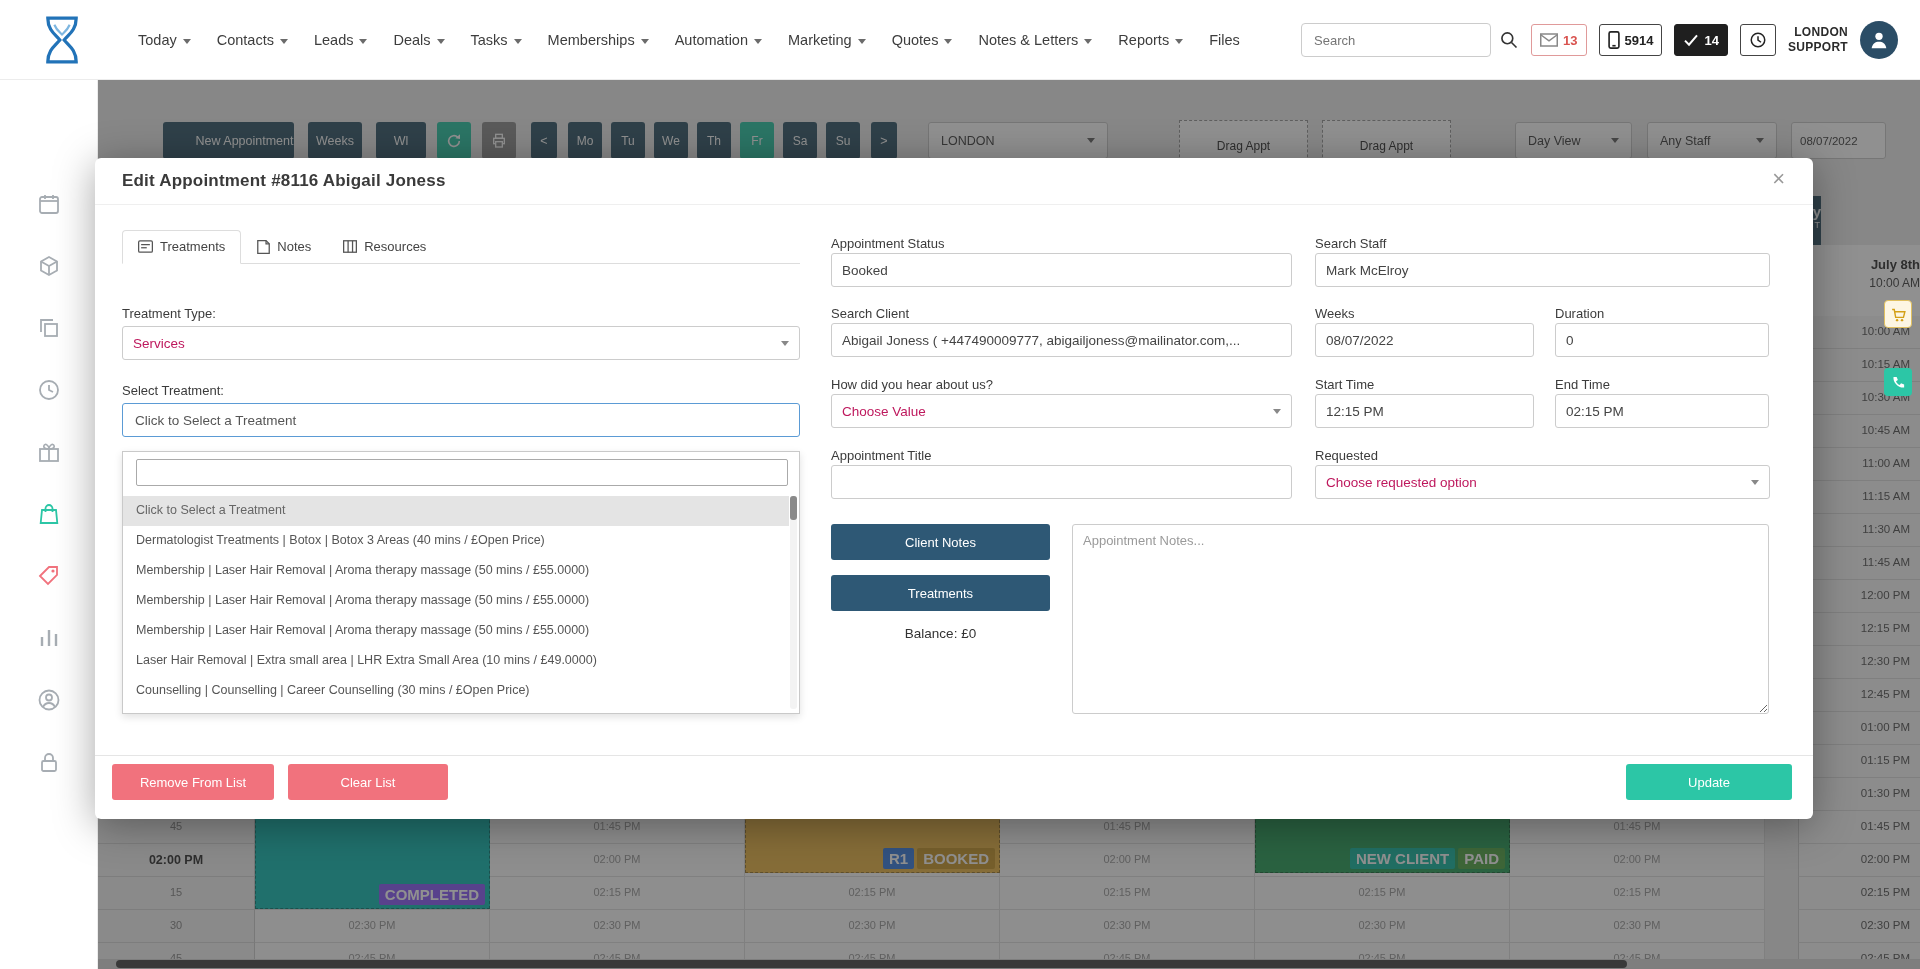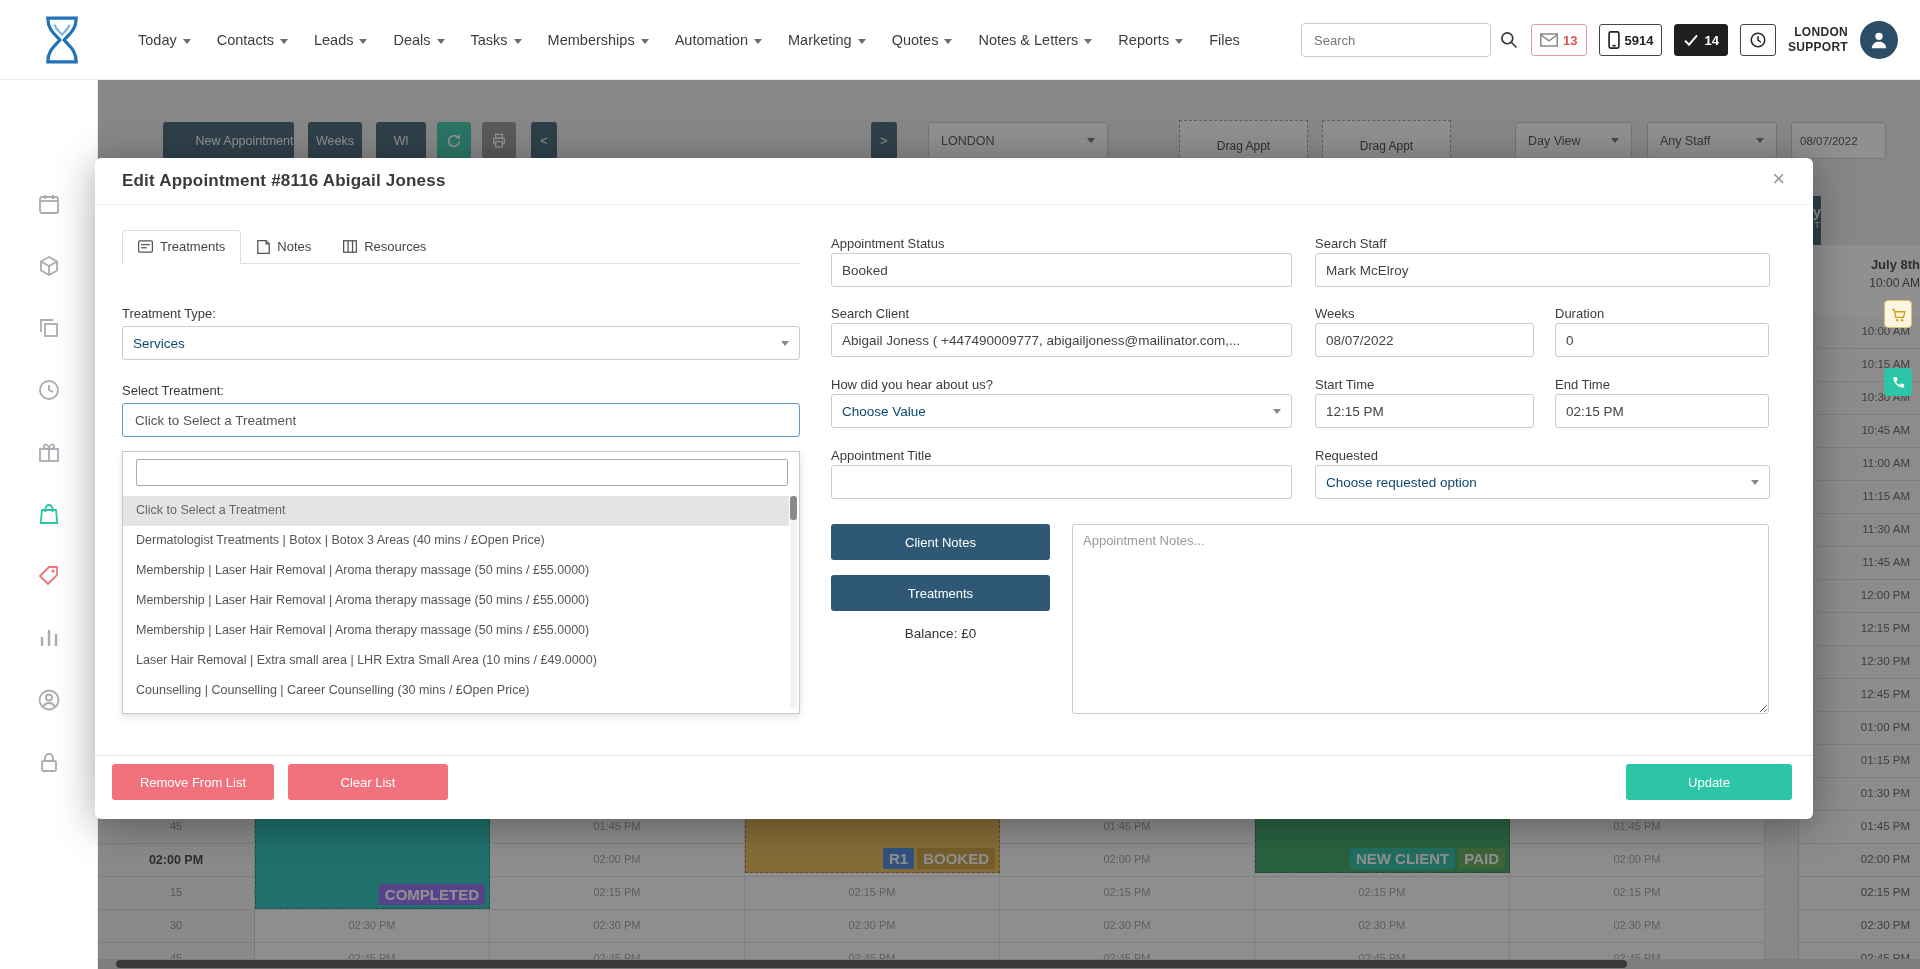--- a/index.html
+++ b/index.html
@@ -79,21 +79,21 @@
   
   .modal { position:absolute; left:95px; top:158px; width:1718px; height:661px; background:#fff; border-radius:6px; box-shadow:0 6px 40px rgba(0,0,0,.35); z-index:50; }
   .m-title { position:absolute; left:27px; top:13px; font-size:17px; font-weight:600; color:#3a3a3a; letter-spacing:.2px; }
   .m-close { position:absolute; right:28px; top:8px; font-size:22px; color:#999; cursor:pointer; }
   .m-hr { position:absolute; left:0; right:0; top:46px; height:1px; background:#efefef; }
   .tabs { position:absolute; left:27px; top:72px; width:678px; display:flex; border-bottom:1px solid #ddd; }
   .tab { display:flex; align-items:center; gap:7px; padding:8px 15px 9px; font-size:13px; color:#444; cursor:pointer; border:1px solid transparent; margin-bottom:-1px; }
   .tab.active { background:#fff; border-color:#ddd #ddd #fff #ddd; border-radius:4px 4px 0 0; }
   .lbl { position:absolute; font-size:13px; color:#3b3b3b; }
   .inp { position:absolute; height:34px; border:1px solid #ccc; border-radius:3px; padding:0 10px; font-size:13.5px; color:#444; font-family:inherit; background:#fff; outline:none; }
-  .dsel { position:absolute; height:34px; border:1px solid #ccc; border-radius:3px; padding:0 10px; font-size:13.5px; color:#0c4a6e; background:#fff; display:flex; align-items:center; cursor:pointer; }
+  .dsel { position:absolute; height:34px; border:1px solid #ccc; border-radius:3px; padding:0 10px; font-size:13.5px; color:#be185d; background:#fff; display:flex; align-items:center; cursor:pointer; }
   .dsel .caret { margin-left:auto; width:0; height:0; border-left:4px solid transparent; border-right:4px solid transparent; border-top:5px solid #888; }
   .s2box { position:absolute; left:27px; top:245px; width:678px; height:34px; border:1px solid #5b9bd5; border-radius:3px; padding:0 12px; font-size:13.5px; color:#555; display:flex; align-items:center; cursor:pointer; background:#fff; }
   .panel { position:absolute; left:27px; top:293px; width:678px; height:263px; background:#fff; border:1px solid #c9c9c9; box-shadow:0 3px 8px rgba(0,0,0,.12); overflow:hidden; }
   .panel-search { position:absolute; left:13px; top:7px; width:652px; height:27px; border:1px solid #aaa; border-radius:2px; padding:0 8px; font-size:12.5px; font-family:inherit; outline:none; }
   .optlist { position:absolute; left:0; right:10px; top:44px; }
   .opt { height:30px; padding:7px 0 0 13px; font-size:12.5px; color:#555; white-space:nowrap; overflow:hidden; cursor:pointer; }
   .opt:first-of-type { background:#e4e4e4; color:#666; }
   .vscroll { position:absolute; right:2px; top:44px; bottom:4px; width:7px; background:#f3f3f3; border-radius:3px; }
   .vthumb { position:absolute; top:0; left:0; width:7px; height:24px; background:#8a8a8a; border-radius:3px; cursor:pointer; }
   .mbtn-dark { position:absolute; width:219px; height:36px; background:#2e5875; color:#fff; border:none; border-radius:3px; font-size:13px; font-family:inherit; cursor:pointer; }
@@ -282,20 +282,30 @@
       </svg>
   </button>
   <button class="tbtn gray icononly" style="left:384px;width:34px;">
     <svg width="16" height="16" viewBox="0 0 24 24">
         <rect x="4" y="8" width="16" height="8" fill="none" stroke="#fff" stroke-width="2"></rect>
         <rect x="7" y="2" width="10" height="6" fill="none" stroke="#fff" stroke-width="2"></rect>
         <rect x="7" y="13" width="10" height="8" fill="#8f8f8f" stroke="#fff" stroke-width="2"></rect>
       </svg>
   </button>
   <button class="tbtn" style="left:433px;width:26px;">&lt;</button>
+  <div class="daygroup">
+
+  <button class="day">Mo</button>
+      <button class="day">Tu</button>
+      <button class="day">We</button>
+      <button class="day">Th</button>
+      <button class="day">Fr</button>
+      <button class="day">Sa</button>
+      <button class="day">Su</button>
+    </div>
   <button class="tbtn" style="left:773px;width:26px;">&gt;</button>
   <div class="tsel" style="left:830px;width:180px;">
       <span>LONDON</span>
       <i class="caret"></i>
     </div>
   <div class="dragbox" style="left:1081px;">
       <span>Drag Appt</span>
     </div>
   <div class="dragbox" style="left:1224px;">
       <span>Drag Appt</span>

